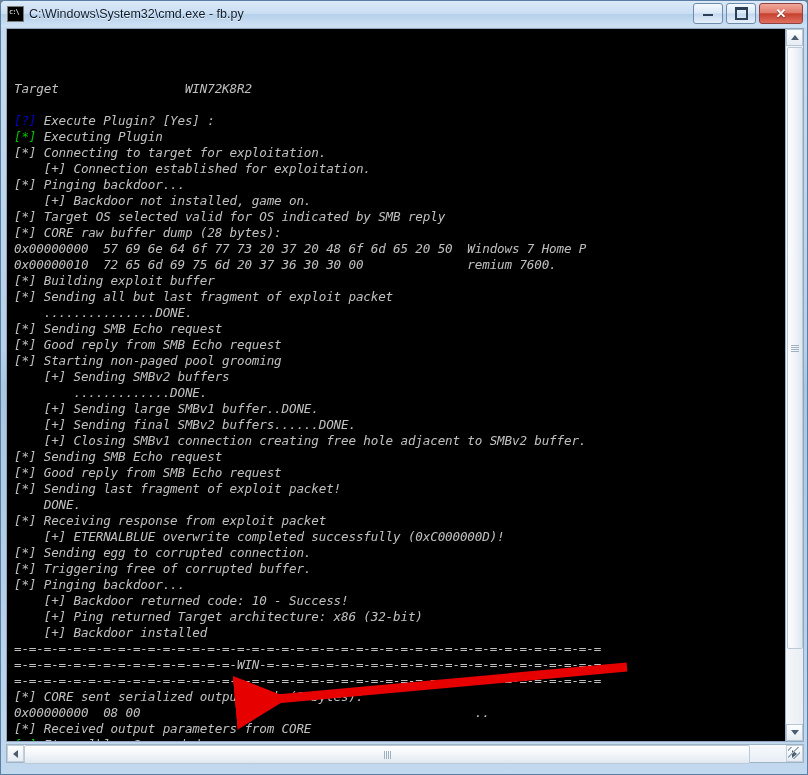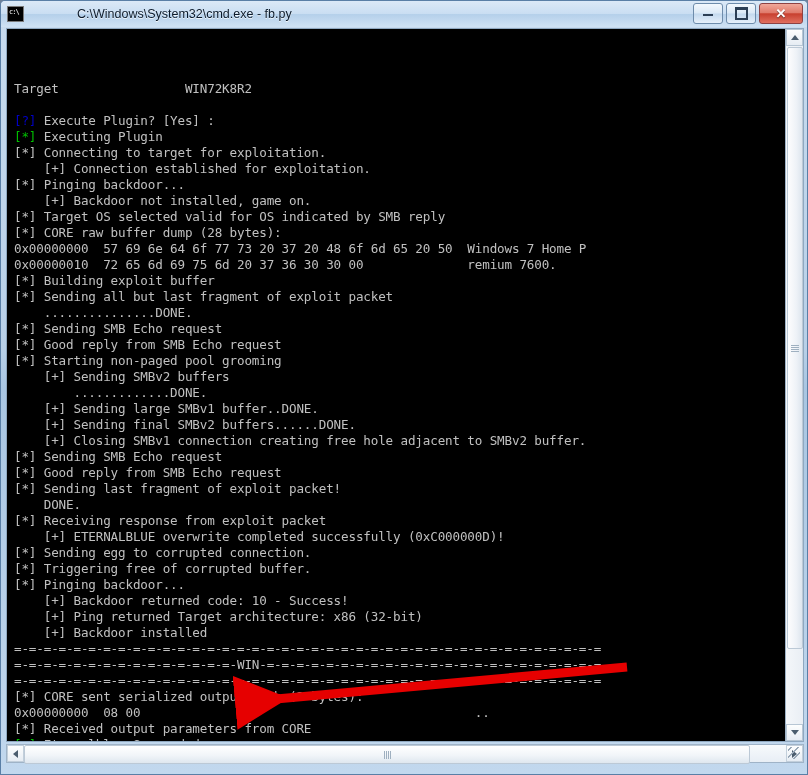--- a/index.html
+++ b/index.html
@@ -16,21 +16,20 @@
     border-radius:5px 5px 0 0;
     padding:0;
   }
   
   .titlebar{
     position:relative;height:26px;
     display:flex;align-items:center;
     padding-left:6px;
     background:linear-gradient(to bottom,#dbe9f7 0%,#cadef2 48%,#b5d0ea 52%,#cfe2f4 100%);
     border-radius:4px 4px 0 0;
-    gap:48px;
   }
   .cmd-icon{
     width:15px;height:14px;flex:0 0 auto;
     background:#000;border:1px solid #7a7a7a;
     position:relative;margin-right:5px;
   }
   .cmd-icon::before{
     content:"c:\\";position:absolute;left:1px;top:-1px;
     color:#fff;font-family:"DejaVu Sans Mono",monospace;font-size:7px;
     line-height:13px;letter-spacing:-1px;
@@ -68,20 +67,21 @@
     flex:1 1 auto;height:100%;
     background:#000;overflow:hidden;
     font-family:"DejaVu Sans Mono","Liberation Mono",monospace;
     font-size:12.6px;
     line-height:16px;
     color:#c0c0c0;
     padding:4px 0 0 7px;
     box-sizing:border-box;
     white-space:pre;
     letter-spacing:-0.15px;
+    font-style:italic;
   }
   .line{height:16px;white-space:pre;}
   .c-blue{color:#0000c8;}
   .c-green{color:#00c000;}
   
   .vscroll{
     flex:0 0 17px;width:17px;height:100%;
     background:linear-gradient(to right,#f4f7fa,#e9eef4);
     border-left:1px solid #9fb3c7;
     display:flex;flex-direction:column;justify-content:space-between;

